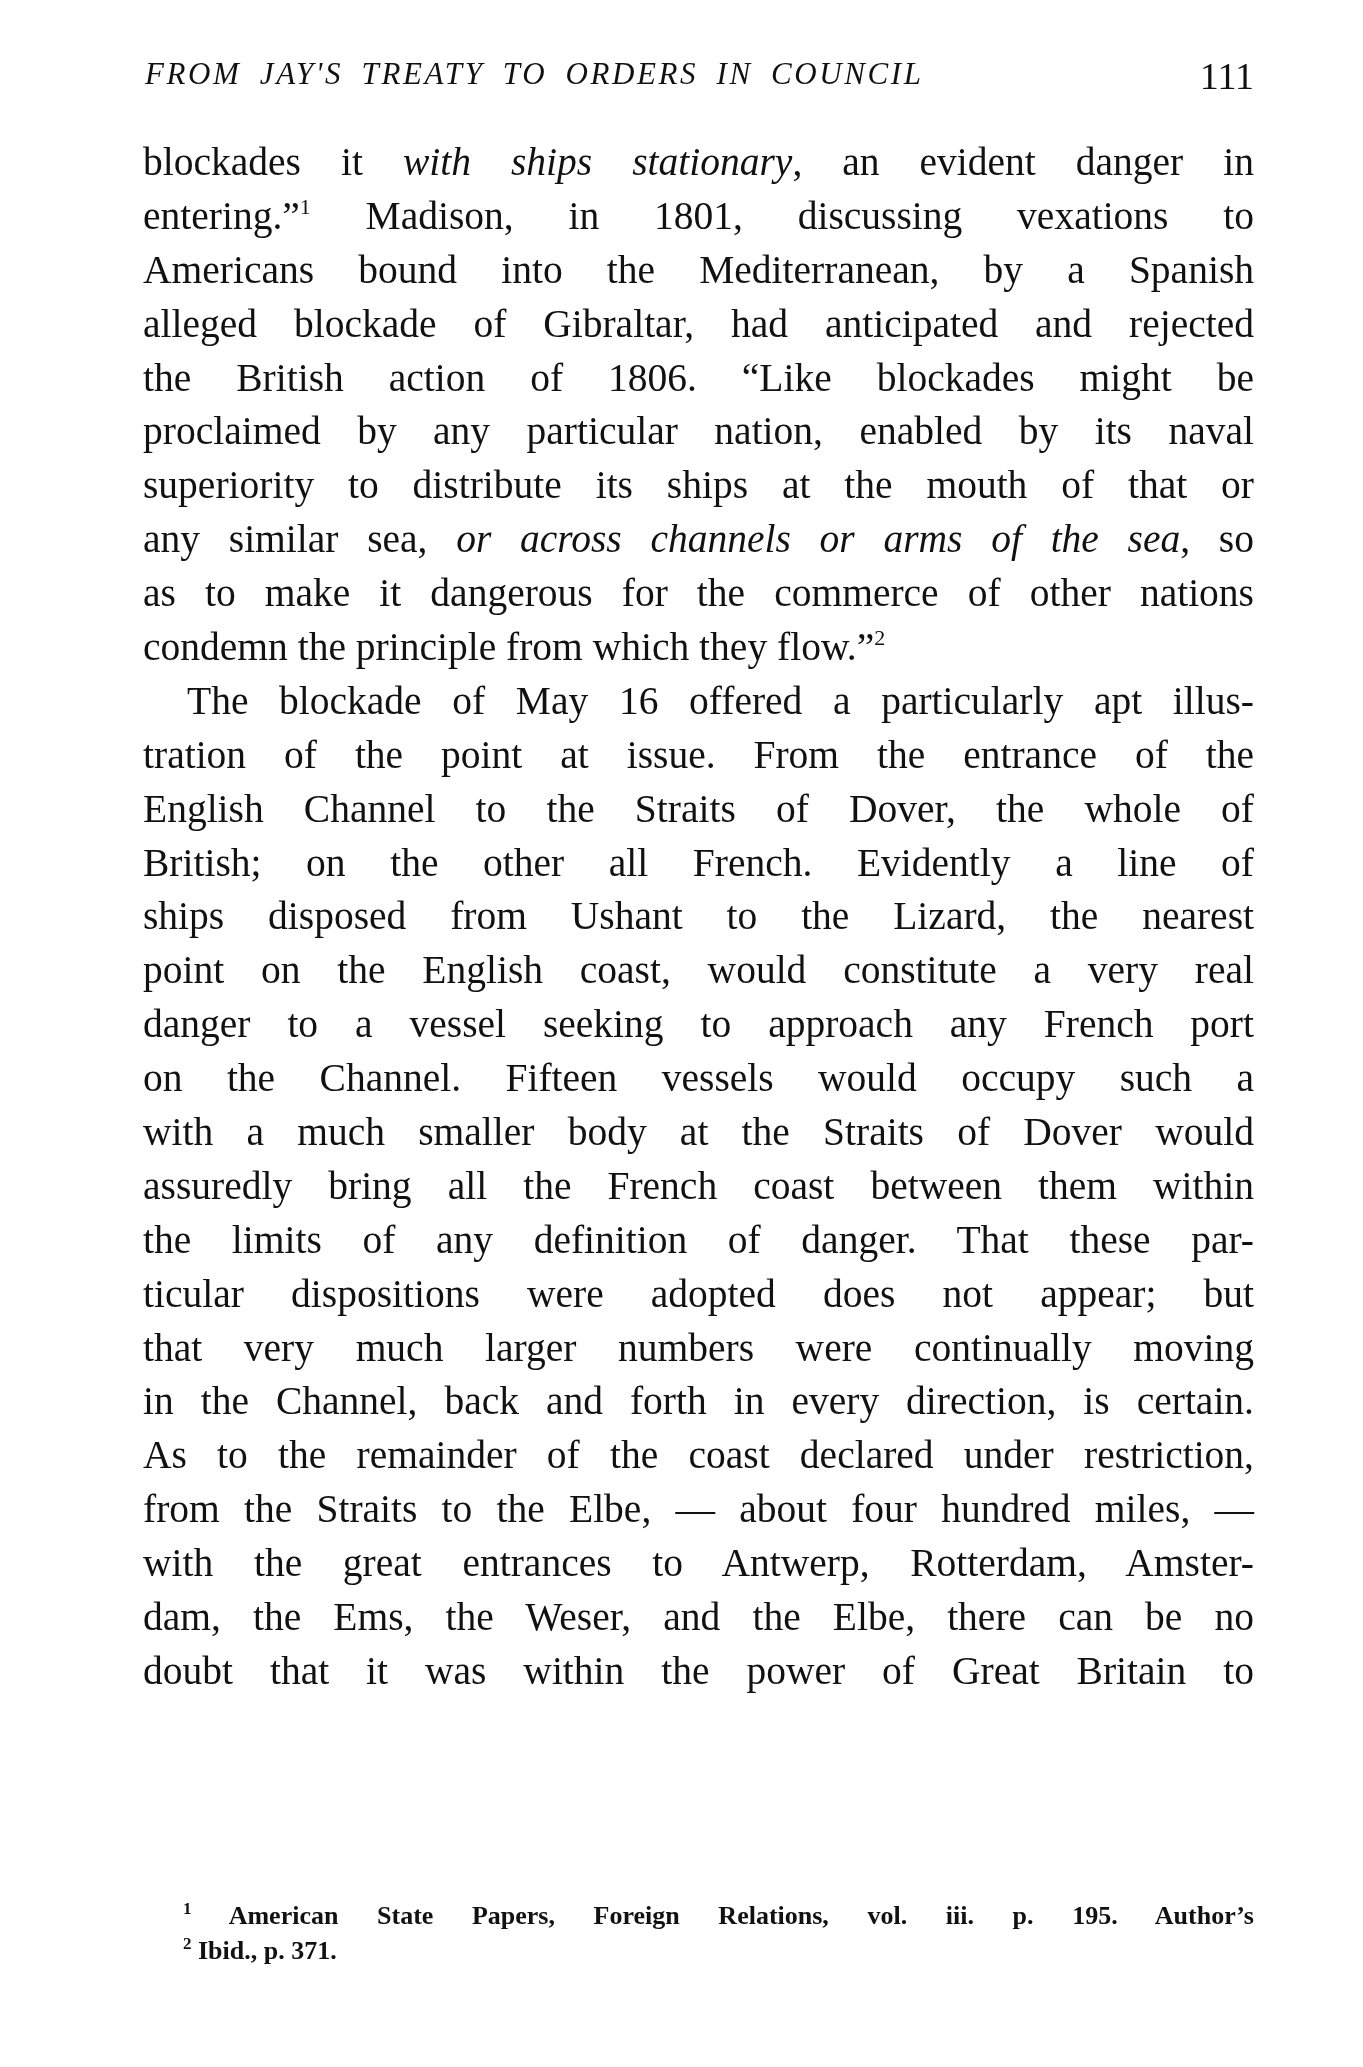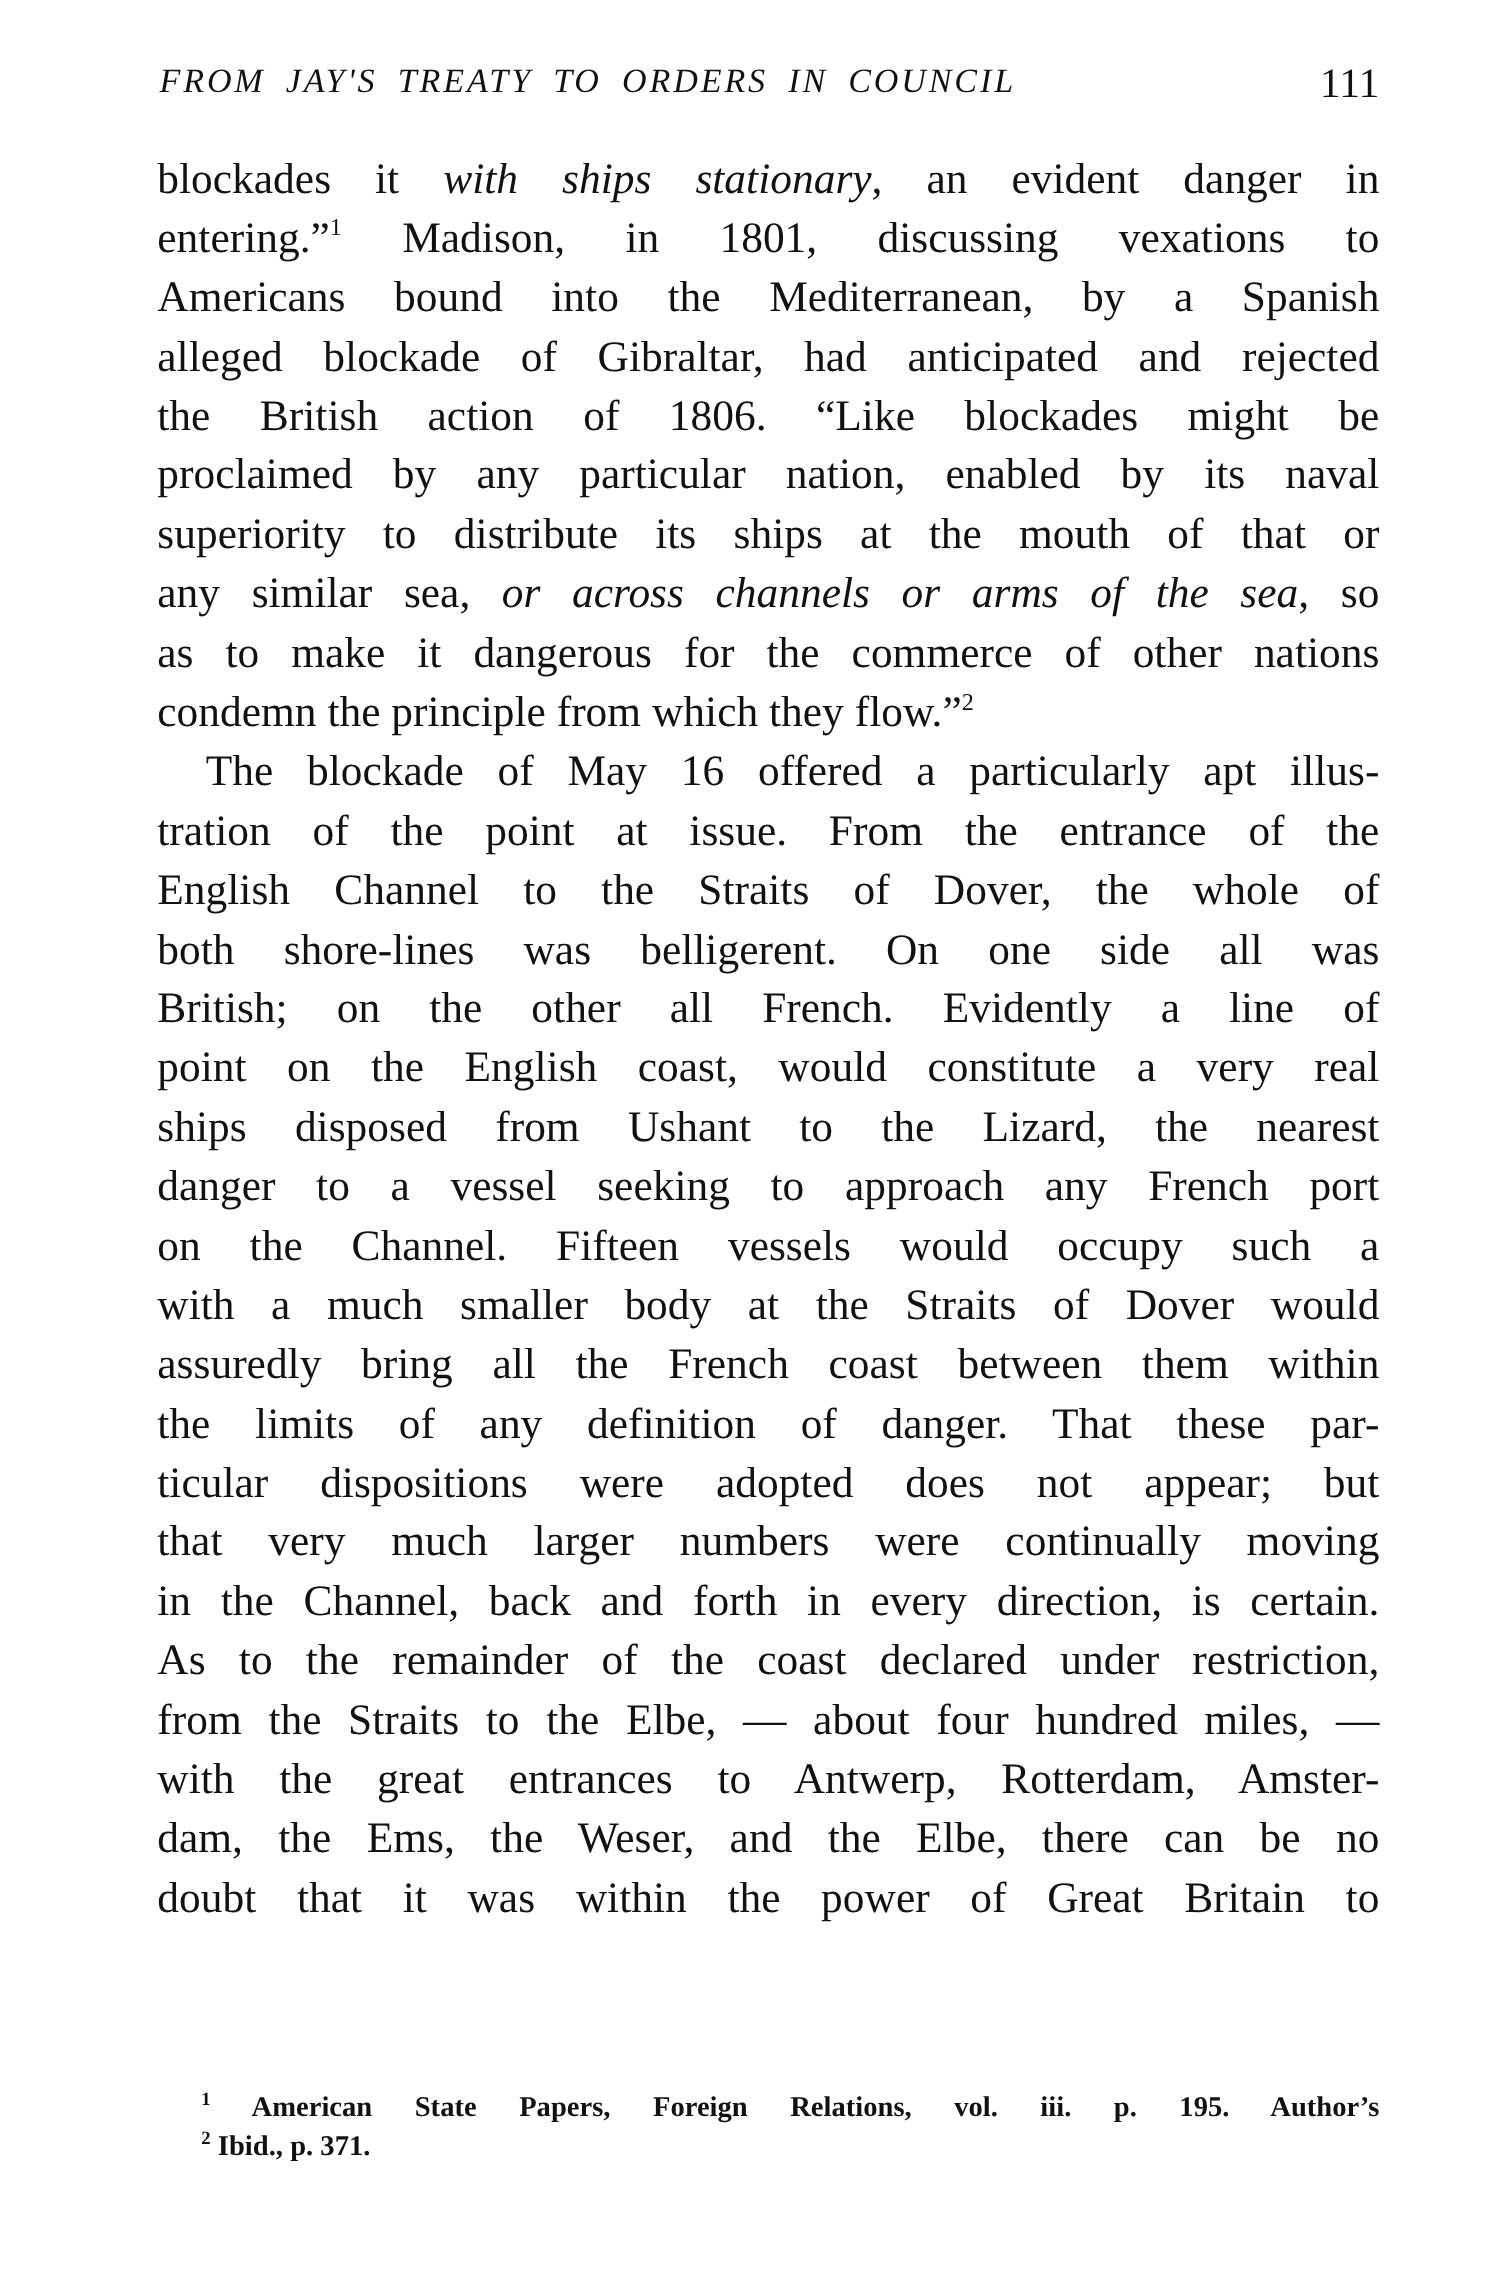--- a/index.html
+++ b/index.html
@@ -57,24 +57,23 @@
       <span class="line"><span>alleged blockade of Gibraltar, had anticipated and rejected</span></span>
       <span class="line"><span>the British action of 1806.  “Like blockades might be</span></span>
       <span class="line"><span>proclaimed by any particular nation, enabled by its naval</span></span>
       <span class="line"><span>superiority to distribute its ships at the mouth of that or</span></span>
       <span class="line"><span>any similar sea, </span><i>or across channels or arms of the sea</i><span>, so</span></span>
       <span class="line"><span>as to make it dangerous for the commerce of other nations</span></span>
       <span class="line last"><span>condemn the principle from which they flow.”</span><sup class="fn">2</sup></span>
       <span class="line indent"><span>The blockade of May 16 offered a particularly apt illus-</span></span>
       <span class="line"><span>tration of the point at issue.  From the entrance of the</span></span>
       <span class="line"><span>English Channel to the Straits of Dover, the whole of</span></span>
-      <span class="line"><span>both shore-lines was belligerent.  On one side all was</span></span>
       <span class="line"><span>British; on the other all French.  Evidently a line of</span></span>
+      <span class="line"><span>ships disposed from Ushant to the Lizard, the nearest</span></span>
       <span class="line"><span>point on the English coast, would constitute a very real</span></span>
-      <span class="line"><span>ships disposed from Ushant to the Lizard, the nearest</span></span>
       <span class="line"><span>danger to a vessel seeking to approach any French port</span></span>
       <span class="line"><span>on the Channel.  Fifteen vessels would occupy such a</span></span>
       <span class="line"><span>with a much smaller body at the Straits of Dover would</span></span>
       <span class="line"><span>assuredly bring all the French coast between them within</span></span>
       <span class="line"><span>the limits of any definition of danger.  That these par-</span></span>
       <span class="line"><span>ticular dispositions were adopted does not appear; but</span></span>
       <span class="line"><span>that very much larger numbers were continually moving</span></span>
       <span class="line"><span>in the Channel, back and forth in every direction, is certain.</span></span>
       <span class="line"><span>As to the remainder of the coast declared under restriction,</span></span>
       <span class="line"><span>from the Straits to the Elbe, — about four hundred miles, —</span></span>

